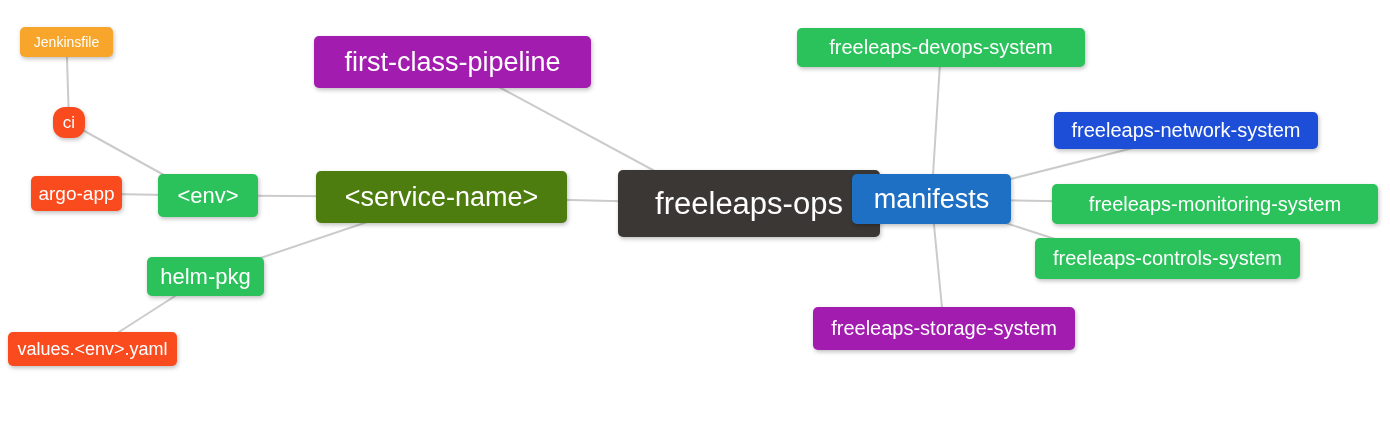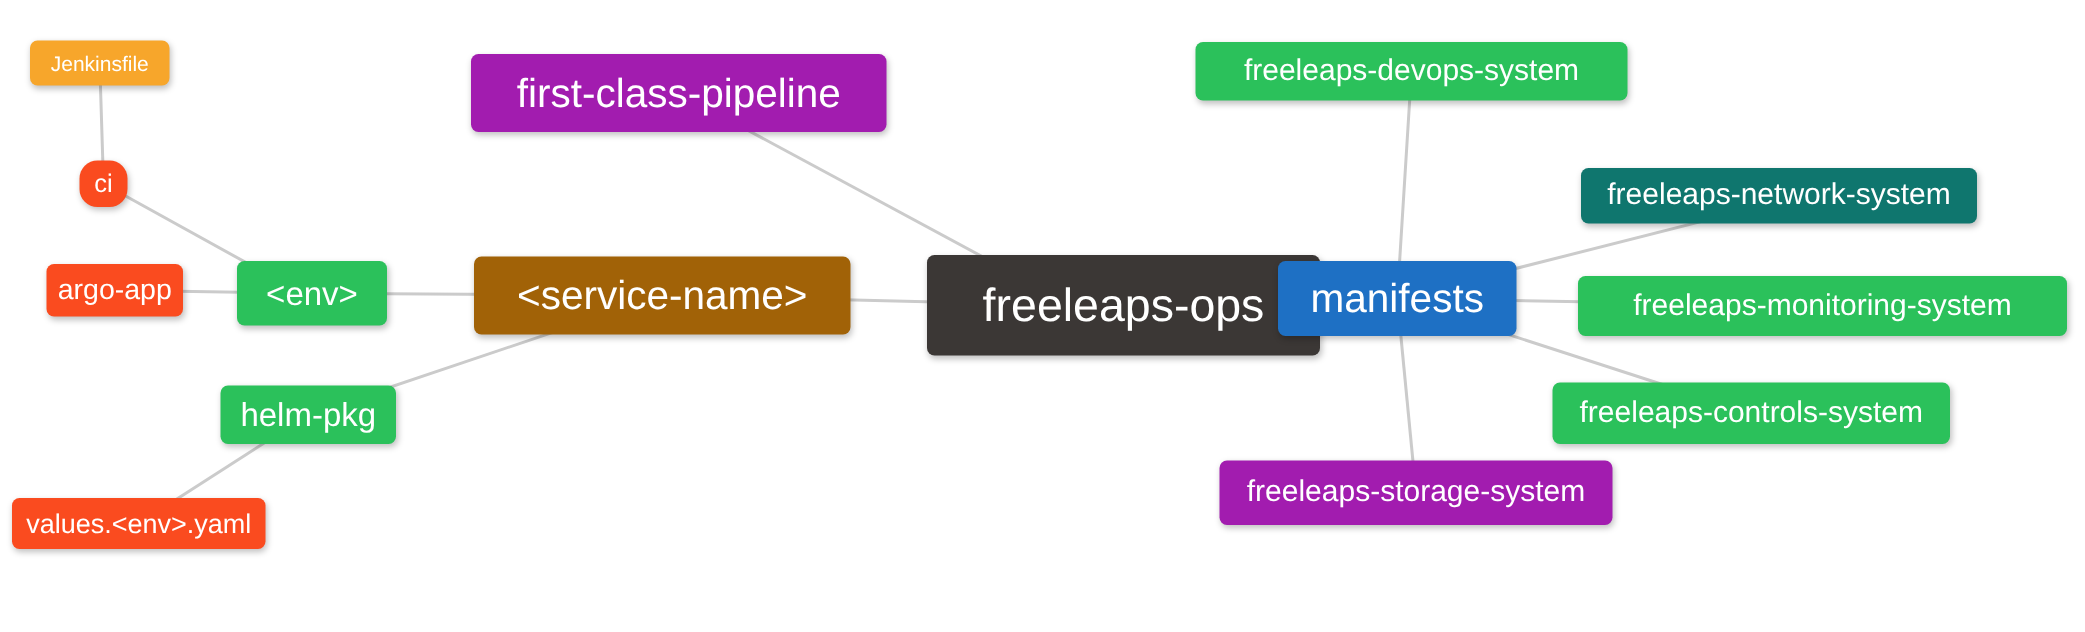--- a/index.html
+++ b/index.html
@@ -56,21 +56,21 @@
       <line x1="931.5" y1="199" x2="944" y2="328.5" stroke="#CBCBCB" stroke-width="2"></line>
     </svg>
 
 <div class="node" style="left: 20px; top: 27px; width: 93px; height: 30px; font-size: 14px; background: rgb(247, 166, 43); color: rgb(255, 255, 255);">Jenkinsfile</div>
     <div class="node" style="left: 53px; top: 107px; width: 32px; height: 31px; font-size: 17px; background: rgb(250, 75, 31); color: rgb(255, 255, 255); border-radius: 12px;">ci</div>
     <div class="node" style="left: 31px; top: 176px; width: 91px; height: 35px; font-size: 19px; background: rgb(250, 75, 31); color: rgb(255, 255, 255);">argo-app</div>
     <div class="node" style="left: 158px; top: 174px; width: 100px; height: 43px; font-size: 22px; background: rgb(43, 193, 91); color: rgb(255, 255, 255);">&lt;env&gt;</div>
     <div class="node" style="left: 147px; top: 257px; width: 117px; height: 39px; font-size: 22px; background: rgb(43, 193, 91); color: rgb(255, 255, 255);">helm-pkg</div>
     <div class="node" style="left: 8px; top: 332px; width: 169px; height: 34px; font-size: 18px; background: rgb(250, 75, 31); color: rgb(255, 255, 255);">values.&lt;env&gt;.yaml</div>
     <div class="node" style="left: 314px; top: 36px; width: 277px; height: 52px; font-size: 27px; background: #a21caf; color: rgb(255, 255, 255); text-align: center;">first-class-pipeline</div>
-    <div class="node" style="left: 316px; top: 171px; width: 251px; height: 52px; font-size: 27px; background: #a16207; color: rgb(255, 255, 255);">&lt;service-name&gt;</div>
+    <div class="node" style="left: 316px; top: 171px; width: 251px; height: 52px; font-size: 27px; background: #4d7c0f; color: rgb(255, 255, 255);">&lt;service-name&gt;</div>
     <div class="node" style="left: 584px; top: 170px; width: 262px; height: 67px; font-size: 31px; background: rgb(59, 55, 53); color: rgb(255, 255, 255); margin-left: 34px;">freeleaps-ops</div>
     <div class="node" style="left: 852px; top: 174px; width: 159px; height: 50px; font-size: 27px; background: rgb(30, 112, 196); color: rgb(255, 255, 255);">manifests</div>
     <div class="node" style="left: 797px; top: 28px; width: 288px; height: 39px; font-size: 20px; background: rgb(43, 193, 91); color: rgb(255, 255, 255);">freeleaps-devops-system</div>
-    <div class="node" style="left: 1054px; top: 112px; width: 264px; height: 37px; font-size: 20px; background: #0f766e; color: rgb(255, 255, 255);">freeleaps-network-system</div>
+    <div class="node" style="left: 1054px; top: 112px; width: 264px; height: 37px; font-size: 20px; background: #1d4ed8; color: rgb(255, 255, 255);">freeleaps-network-system</div>
     <div class="node" style="left: 1052px; top: 184px; width: 326px; height: 40px; font-size: 20px; background: rgb(43, 193, 91); color: rgb(255, 255, 255);">freeleaps-monitoring-system</div>
-    <div class="node" style="left: 1035px; top: 255px; width: 265px; height: 41px; font-size: 20px; background: rgb(43, 193, 91); color: rgb(255, 255, 255);">freeleaps-controls-system</div>
+    <div class="node" style="left: 1035px; top: 238px; width: 265px; height: 41px; font-size: 20px; background: rgb(43, 193, 91); color: rgb(255, 255, 255);">freeleaps-controls-system</div>
     <div class="node" style="left: 813px; top: 307px; width: 262px; height: 43px; font-size: 20px; background: #a21caf; color: rgb(255, 255, 255);">freeleaps-storage-system</div>
   </div>
 
 </body></html>

